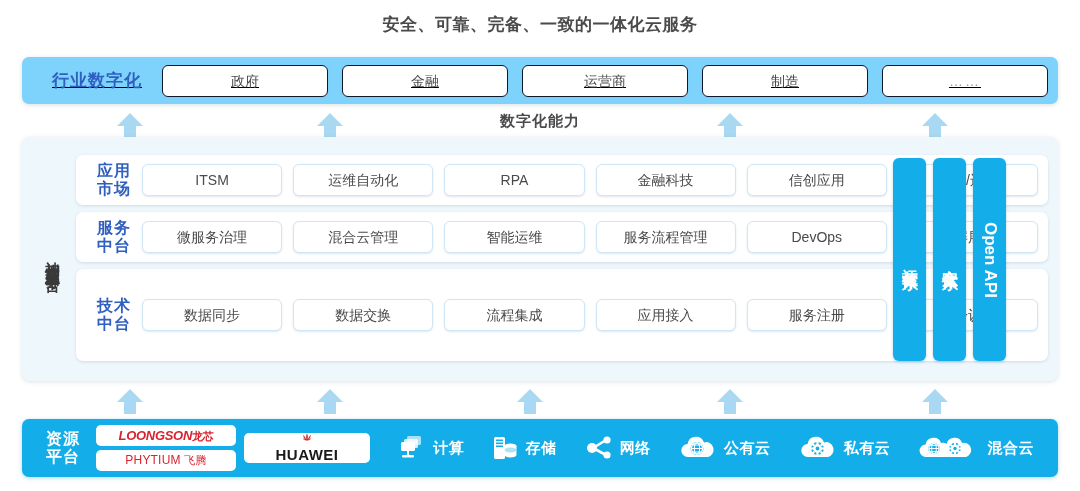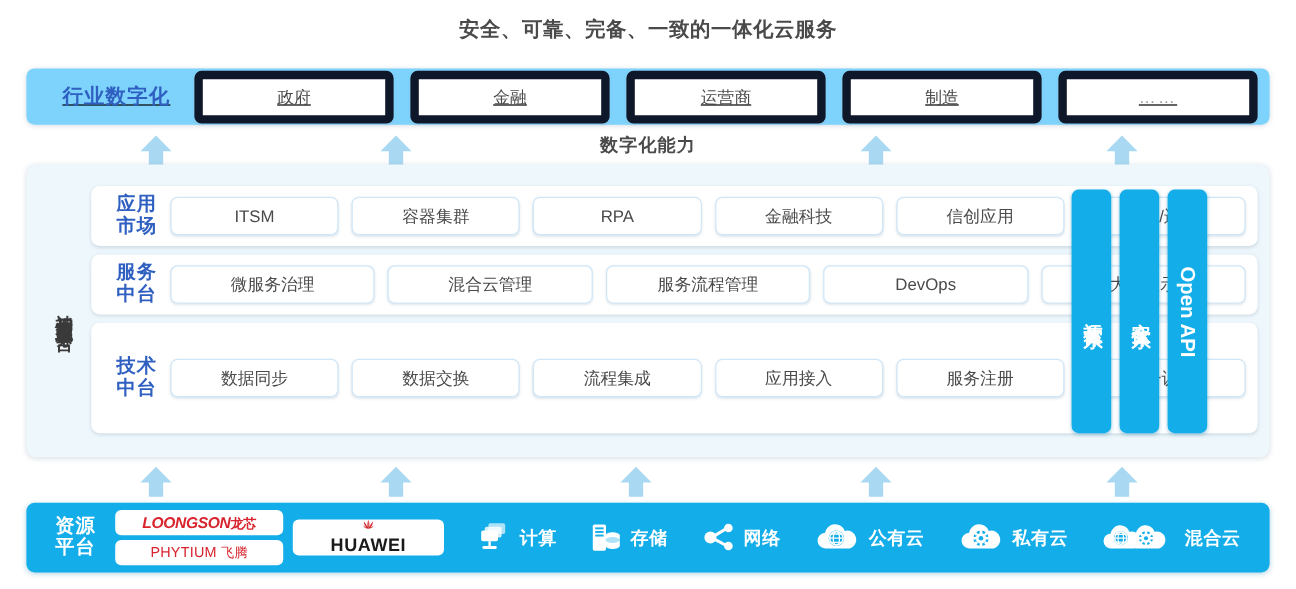--- a/index.html
+++ b/index.html
@@ -36,21 +36,21 @@
   }
   .industry-label{
     width:130px;flex:none;
     text-align:center;
     font-size:17px;font-weight:bold;color:#2f5fc0;
     letter-spacing:1px;
   }
   .industry-items{display:flex;flex:1;gap:14px;}
   .chip{
     flex:1;height:30px;line-height:30px;text-align:center;
-    border:7px solid #0f172a;border-radius:6px;
+    border:1px solid #0f172a;border-radius:6px;
     background:#ffffff;
     box-shadow:0 1px 2px rgba(150,175,200,.35);
     font-size:14px;color:#4a4a4a;
     white-space:nowrap;
     overflow:hidden;
   }
   .chip.dots{color:#9a9a9a;letter-spacing:2px;}
 
   
   .arrow{
@@ -214,38 +214,39 @@
     <div class="platform-main">
 
       <div class="layer app">
         <div class="layer-label">
           <span>应用</span><br>
           <span>市场</span>
         </div>
         <div class="layer-rows">
           <div class="layer-items">
             <div class="cell">ITSM</div>
-            <div class="cell">容器集群</div>
+            <div class="cell">运维自动化</div>
             <div class="cell">RPA</div>
             <div class="cell">金融科技</div>
             <div class="cell">信创应用</div>
             <div class="cell">运维/运营</div>
           </div>
         </div>
       </div>
 
       <div class="layer svc">
         <div class="layer-label">
           <span>服务</span><br>
           <span>中台</span>
         </div>
         <div class="layer-rows">
           <div class="layer-items">
             <div class="cell">微服务治理</div>
             <div class="cell">混合云管理</div>
+            <div class="cell">智能运维</div>
             <div class="cell">服务流程管理</div>
             <div class="cell">DevOps</div>
             <div class="cell">大屏展示</div>
           </div>
         </div>
       </div>
 
       <div class="layer tech">
         <div class="layer-label">
           <span>技术</span><br>

